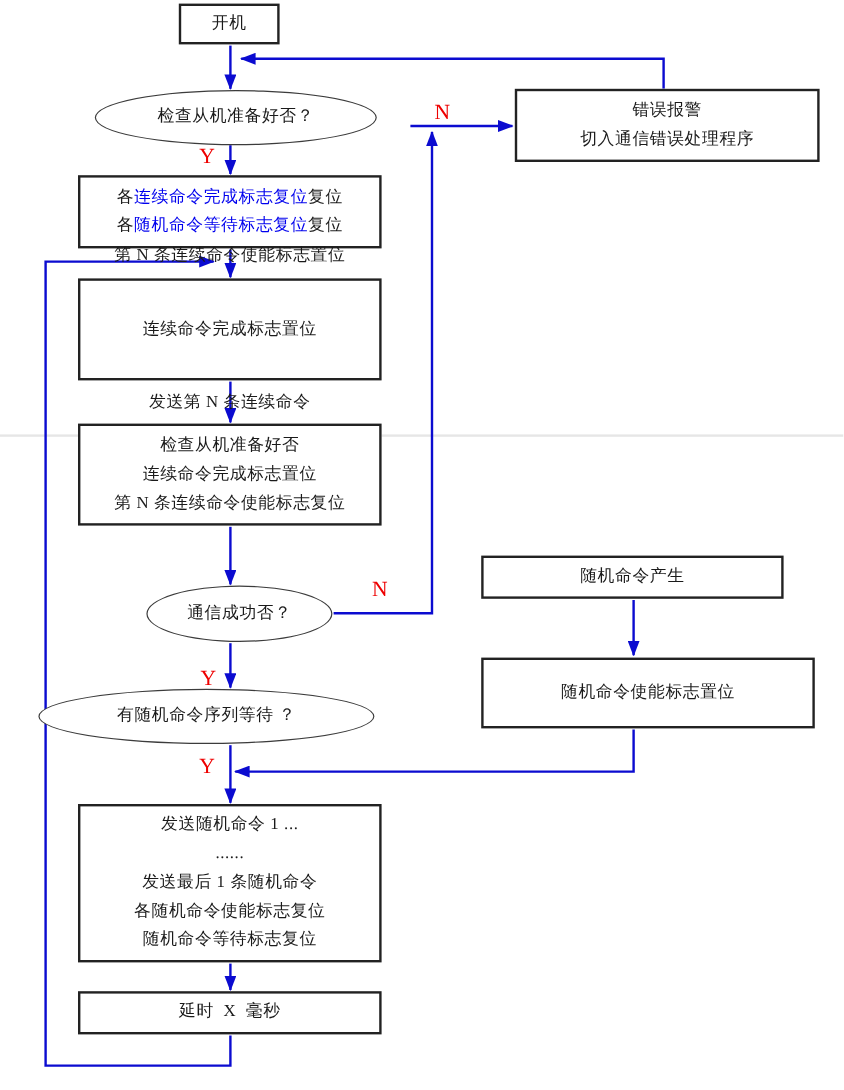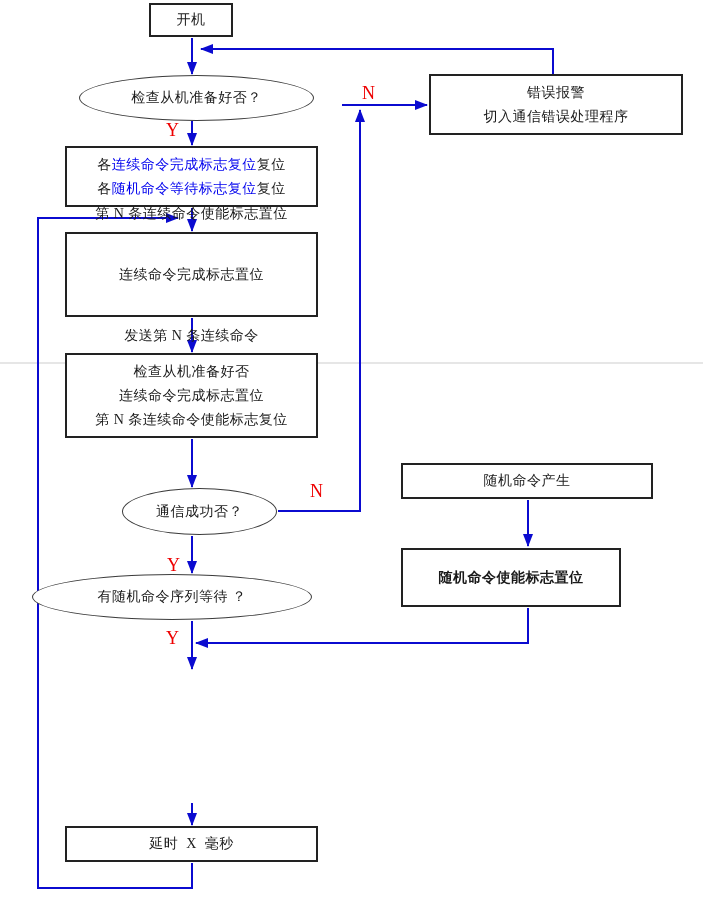--- a/index.html
+++ b/index.html
@@ -100,35 +100,42 @@
   </div>
 
   <div class="node ellipse" style="left:122px;top:488px;width:155px;height:47px;">
     <div class="tline">通信成功否？</div>
   </div>
 
   <div class="node ellipse" style="left:32px;top:574px;width:280px;height:46px;">
     <div class="tline">有随机命令序列等待 ？</div>
   </div>
 
+  <div class="node rect" style="left:65px;top:670px;width:253px;height:132px;">
+    <div class="tline">发送随机命令 1 ...</div>
+    <div class="tline">......</div>
+    <div class="tline">发送最后 1 条随机命令</div>
+    <div class="tline">各随机命令使能标志复位</div>
+    <div class="tline">随机命令等待标志复位</div>
+  </div>
 
   <div class="node rect" style="left:65px;top:826px;width:253px;height:36px;justify-content:center;">
     <div class="tline">延时  X  毫秒</div>
   </div>
 
   <div class="node rect" style="left:429px;top:74px;width:254px;height:61px;">
     <div class="tline">错误报警</div>
     <div class="tline">切入通信错误处理程序</div>
   </div>
 
   <div class="node rect" style="left:401px;top:463px;width:252px;height:36px;">
     <div class="tline">随机命令产生</div>
   </div>
 
-  <div class="node rect" style="left:401px;top:548px;width:220px;height:59px;font-weight:bold;">
+  <div class="node rect" style="left:401px;top:548px;width:278px;height:59px;">
     <div class="tline">随机命令使能标志置位</div>
   </div>
 
   <span class="blabel" style="left:362px;top:84px;">N</span>
   <span class="blabel" style="left:166px;top:121px;">Y</span>
   <span class="blabel" style="left:310px;top:482px;">N</span>
   <span class="blabel" style="left:167px;top:556px;">Y</span>
   <span class="blabel" style="left:166px;top:629px;">Y</span>
 
 </div>

